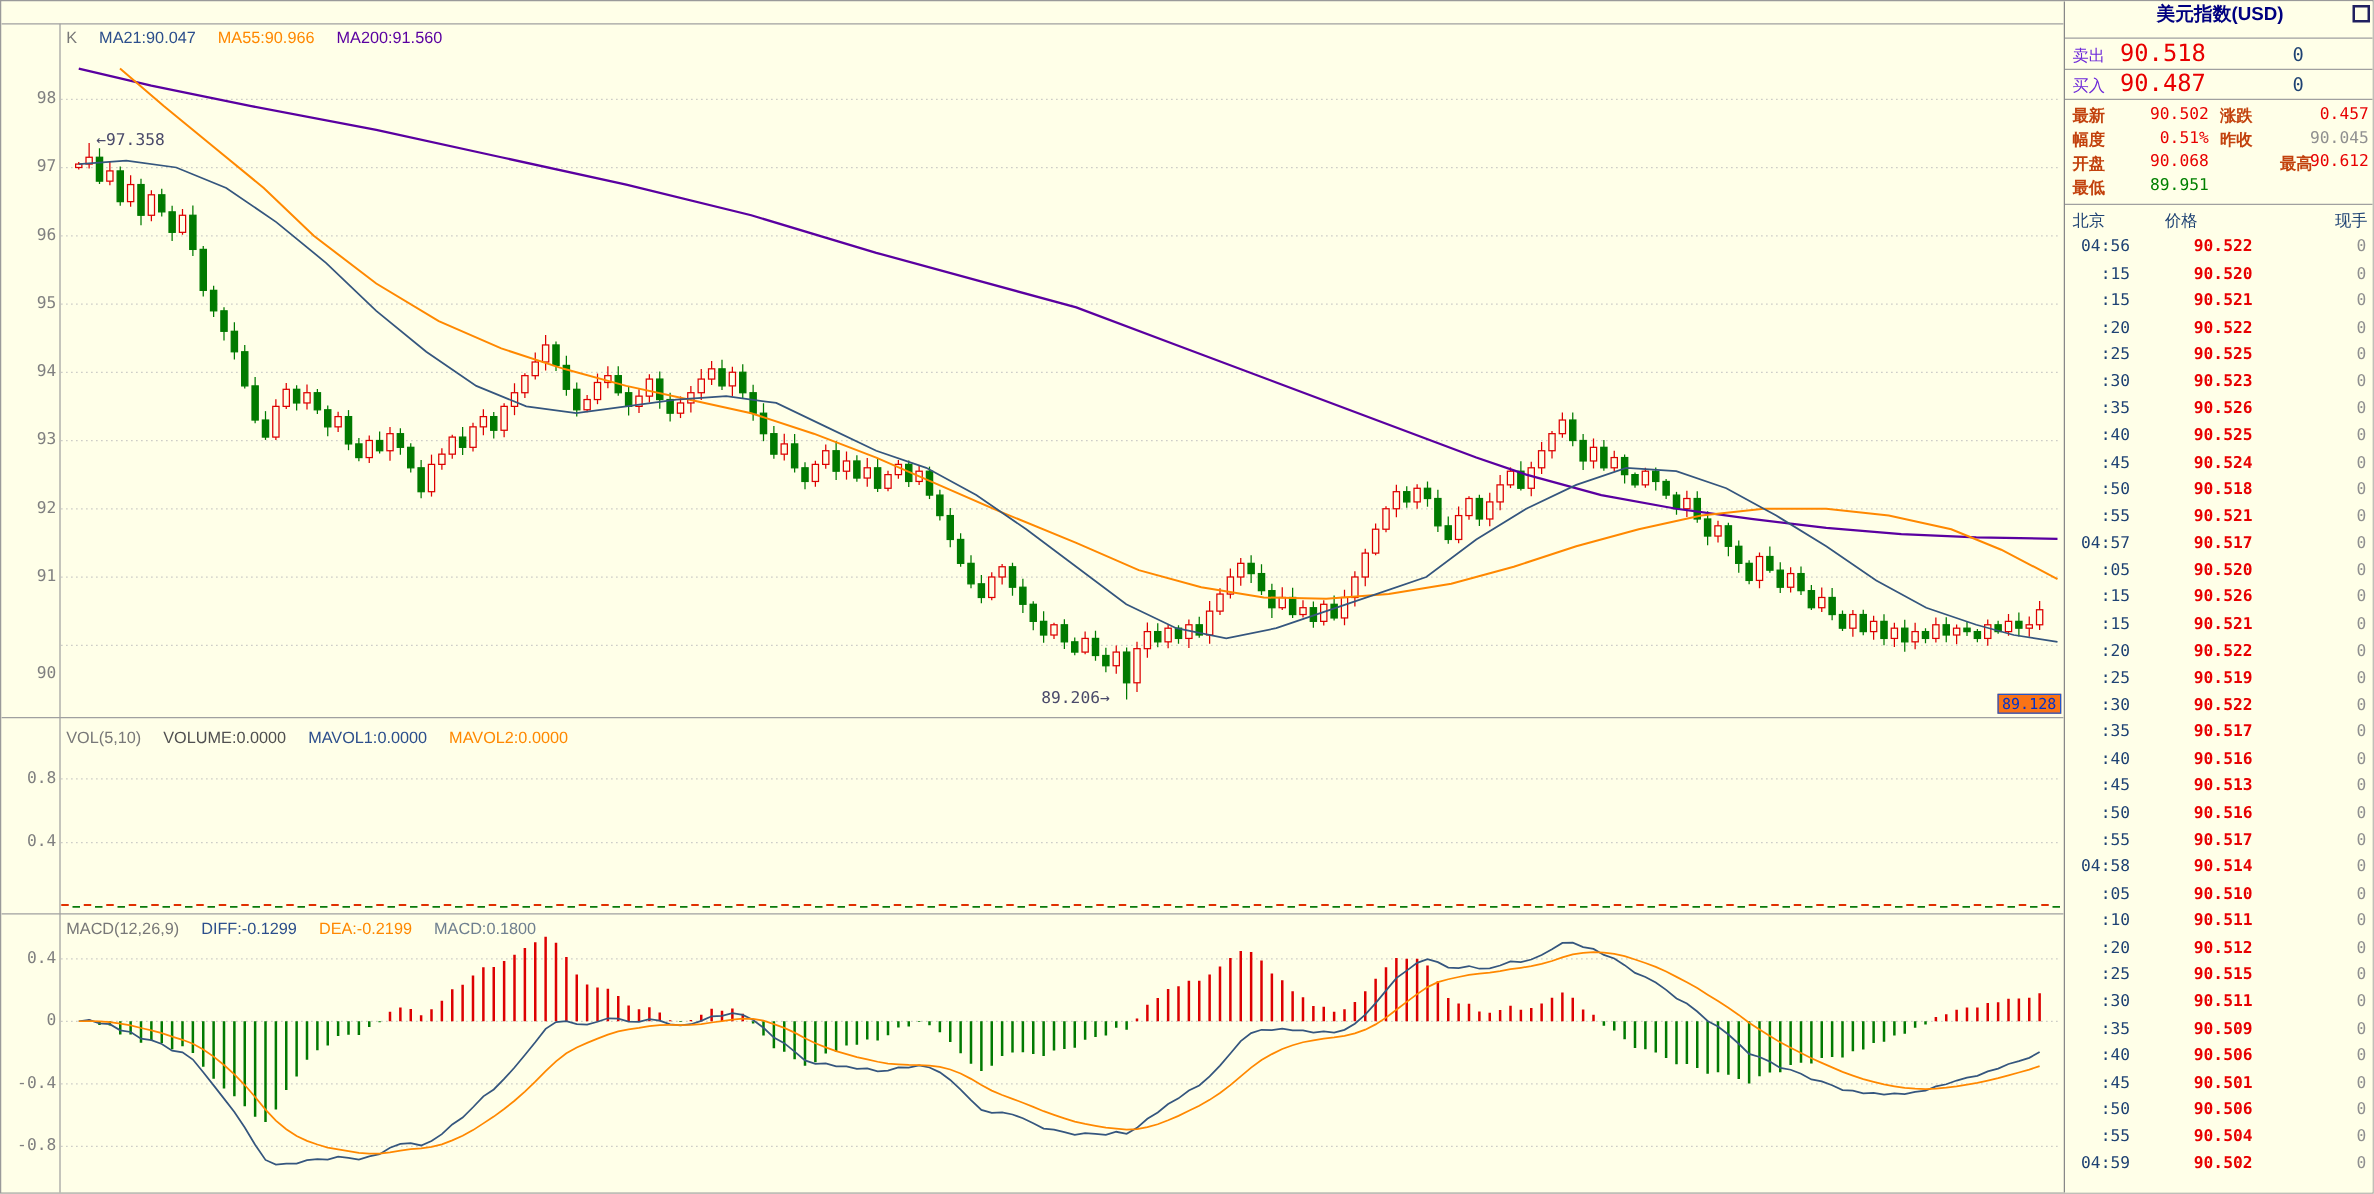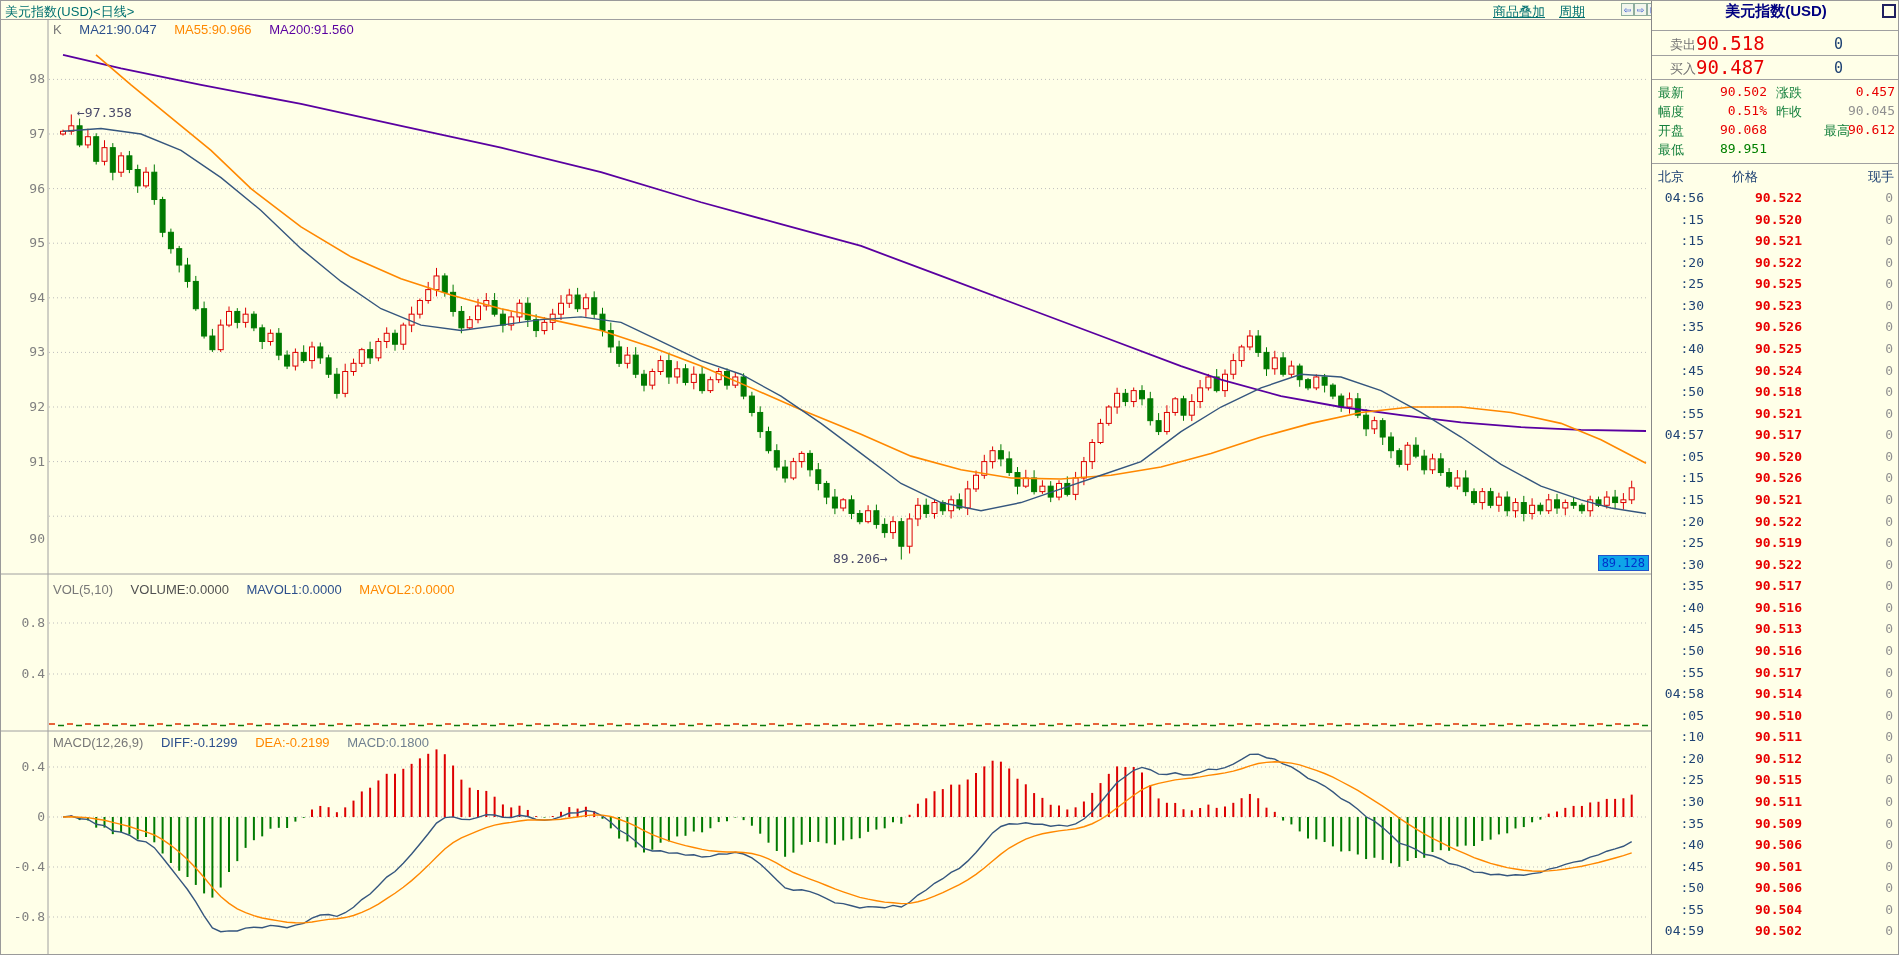--- a/index.html
+++ b/index.html
@@ -20,42 +20,42 @@
   #csvg{position:absolute;left:0;top:0;}
   .axis-label{position:absolute;left:0;width:44px;text-align:right;
               font-size:13px;color:#808080;pointer-events:none;
               font-family:"DejaVu Sans Mono",monospace;}
   .pane-header{position:absolute;font-size:13px;white-space:nowrap;pointer-events:none;}
   .ph-gray{color:#787878;} .ph-navy{color:#2c4f8c;} .ph-orange{color:#ff8800;}
   .ph-purple{color:#5a00a0;} .ph-slate{color:#708090;} .ph-dark{color:#505050;}
   .pane-header span{margin-right:14px;}
   .annot{position:absolute;font-size:13px;color:#4a4a6a;pointer-events:none;
          font-family:"DejaVu Sans Mono",monospace;}
-  .cross-label{position:absolute;font-size:12px;color:#0033cc;background:#0ea5e9;
+  .cross-label{position:absolute;font-size:12px;color:#0033cc;background:#f97316;
                border:1px solid #2255cc;padding:0 3px;line-height:14px;
                font-family:"DejaVu Sans Mono",monospace;}
   
   .panel{position:absolute;left:1650px;top:0;width:249px;height:955px;
          background:#FFFFE8;border-left:1px solid #888;box-sizing:border-box;}
   .p-title{position:absolute;left:0;top:1px;width:100%;text-align:center;
            font-size:15px;font-weight:bold;color:#000080;}
   .p-corner{position:absolute;right:4px;top:3px;width:10px;height:10px;
             border:2px solid #202060;cursor:pointer;}
   .quote-box{position:absolute;left:0;top:29px;width:100%;height:48px;
              border-top:1px solid #a0a0a0;border-bottom:1px solid #a0a0a0;}
   .q-row{position:absolute;left:0;width:100%;height:24px;}
   .q-row.sell{top:0;border-bottom:1px solid #a0a0a0;}
   .q-row.buy{top:24px;}
-  .q-label{position:absolute;left:18px;top:5px;font-size:13px;color:#737373;}
+  .q-label{position:absolute;left:6px;top:5px;font-size:13px;color:#6d28d9;}
   .q-price{position:absolute;left:44px;top:1px;font-size:19px;color:#e80000;
            font-family:"DejaVu Sans Mono",monospace;}
   .q-qty{position:absolute;left:182px;top:4px;font-size:15px;color:#1e4273;
          font-family:"DejaVu Sans Mono",monospace;}
   .stats{position:absolute;left:0;top:80px;width:100%;height:81px;}
-  .st-label{position:absolute;font-size:13px;color:#15803d;}
+  .st-label{position:absolute;font-size:13px;color:#c2410c;font-weight:bold;}
   .st-value{position:absolute;font-size:13px;text-align:right;
             font-family:"DejaVu Sans Mono",monospace;}
   .c-red{color:#e80000;} .c-gray{color:#909090;} .c-green{color:#008000;}
   .list-head{position:absolute;left:0;top:162px;width:100%;height:22px;
              border-top:1px solid #a0a0a0;}
   .lh-cell{position:absolute;top:4px;font-size:13px;color:#1e4273;}
   .ticks{position:absolute;left:0;top:186px;width:100%;height:760px;overflow:hidden;}
   .t-row{position:absolute;left:0;width:100%;height:21px;cursor:default;}
   .t-time{position:absolute;left:0;top:3px;width:52px;text-align:right;
           font-size:13px;color:#1e4273;font-family:"DejaVu Sans Mono",monospace;}
@@ -717,28 +717,20 @@
     </div>
 
     <div class="pane-header" style="left:52px;top:734px;">
       <span class="ph-gray">MACD(12,26,9)</span>
       <span class="ph-navy">DIFF:-0.1299</span>
       <span class="ph-orange">DEA:-0.2199</span>
       <span class="ph-slate">MACD:0.1800</span>
     </div>
   </div>
 
-  <div class="topbar">
-    <div class="tb-title">美元指数(USD)&lt;日线&gt;</div>
-    <div class="tb-link" style="left:1492px;">商品叠加</div>
-    <div class="tb-link" style="left:1558px;">周期</div>
-    <div class="tb-btn" style="left:1620px;">⇦</div>
-    <div class="tb-btn" style="left:1633px;">⇨</div>
-    <div class="tb-btn" style="left:1646px;">⊟</div>
-  </div>
 
   <div class="panel">
     <div class="p-title">美元指数(USD)</div>
     <div class="p-corner"></div>
 
     <div class="quote-box">
       <div class="q-row sell">
         <span class="q-label">卖出</span>
         <span class="q-price">90.518</span>
         <span class="q-qty">0</span>

